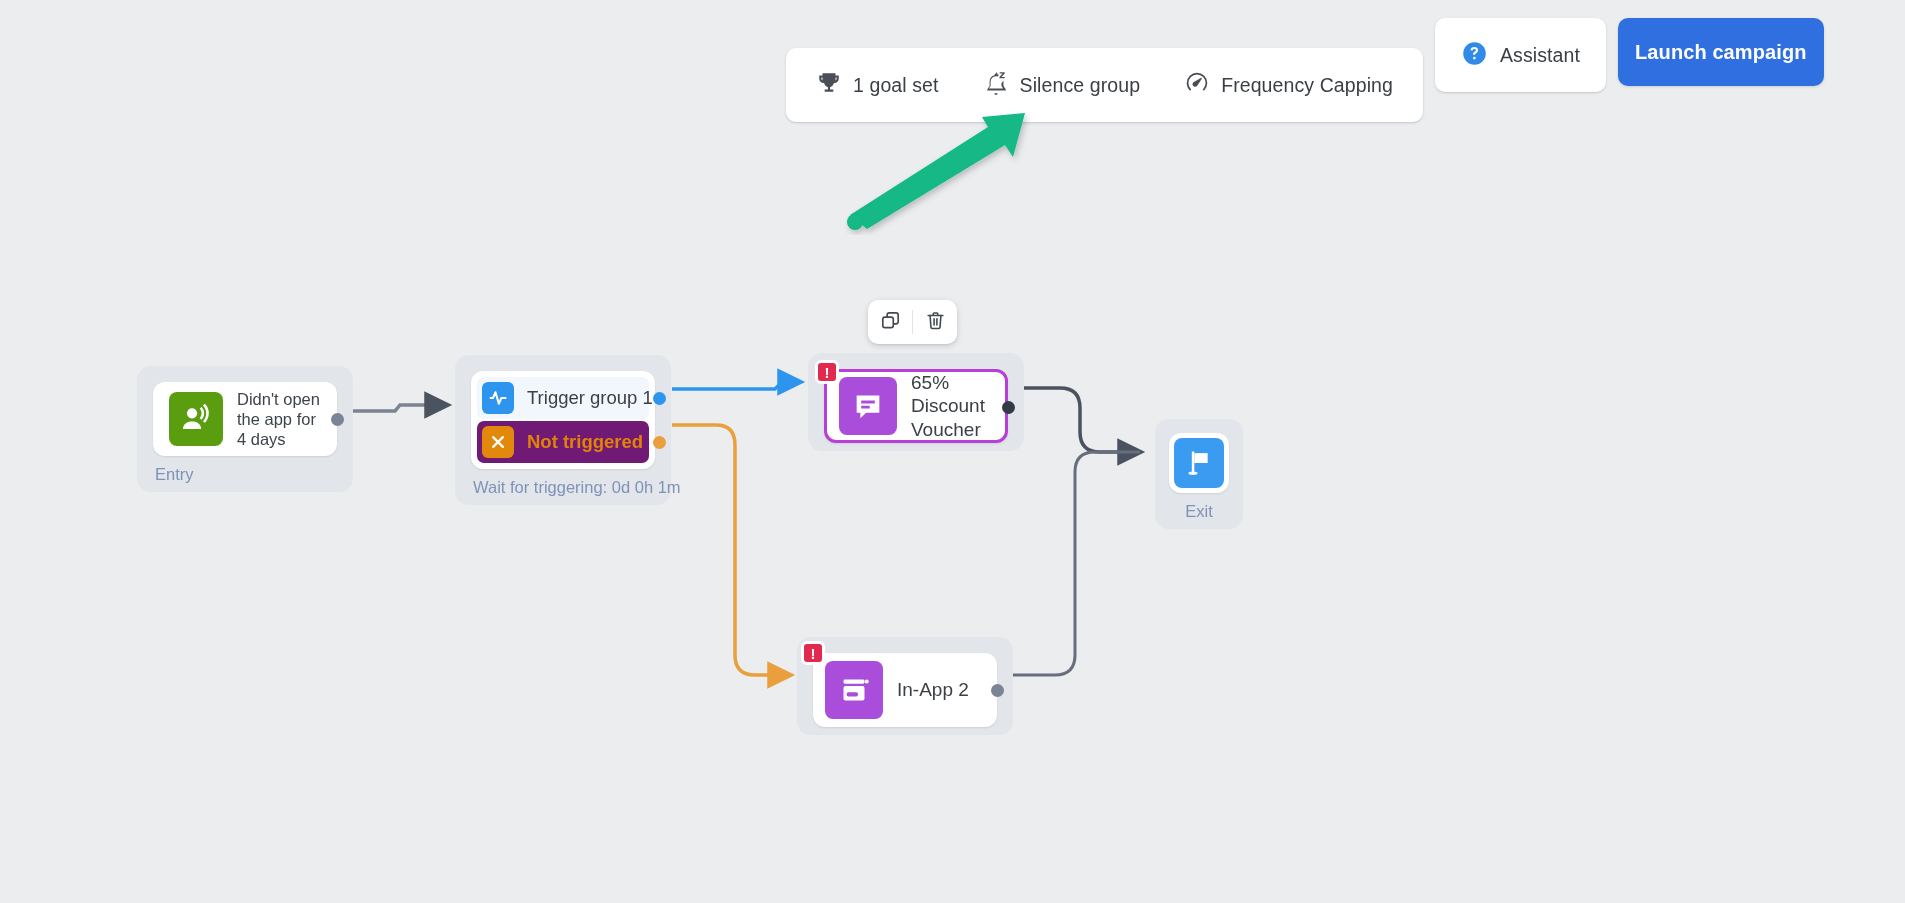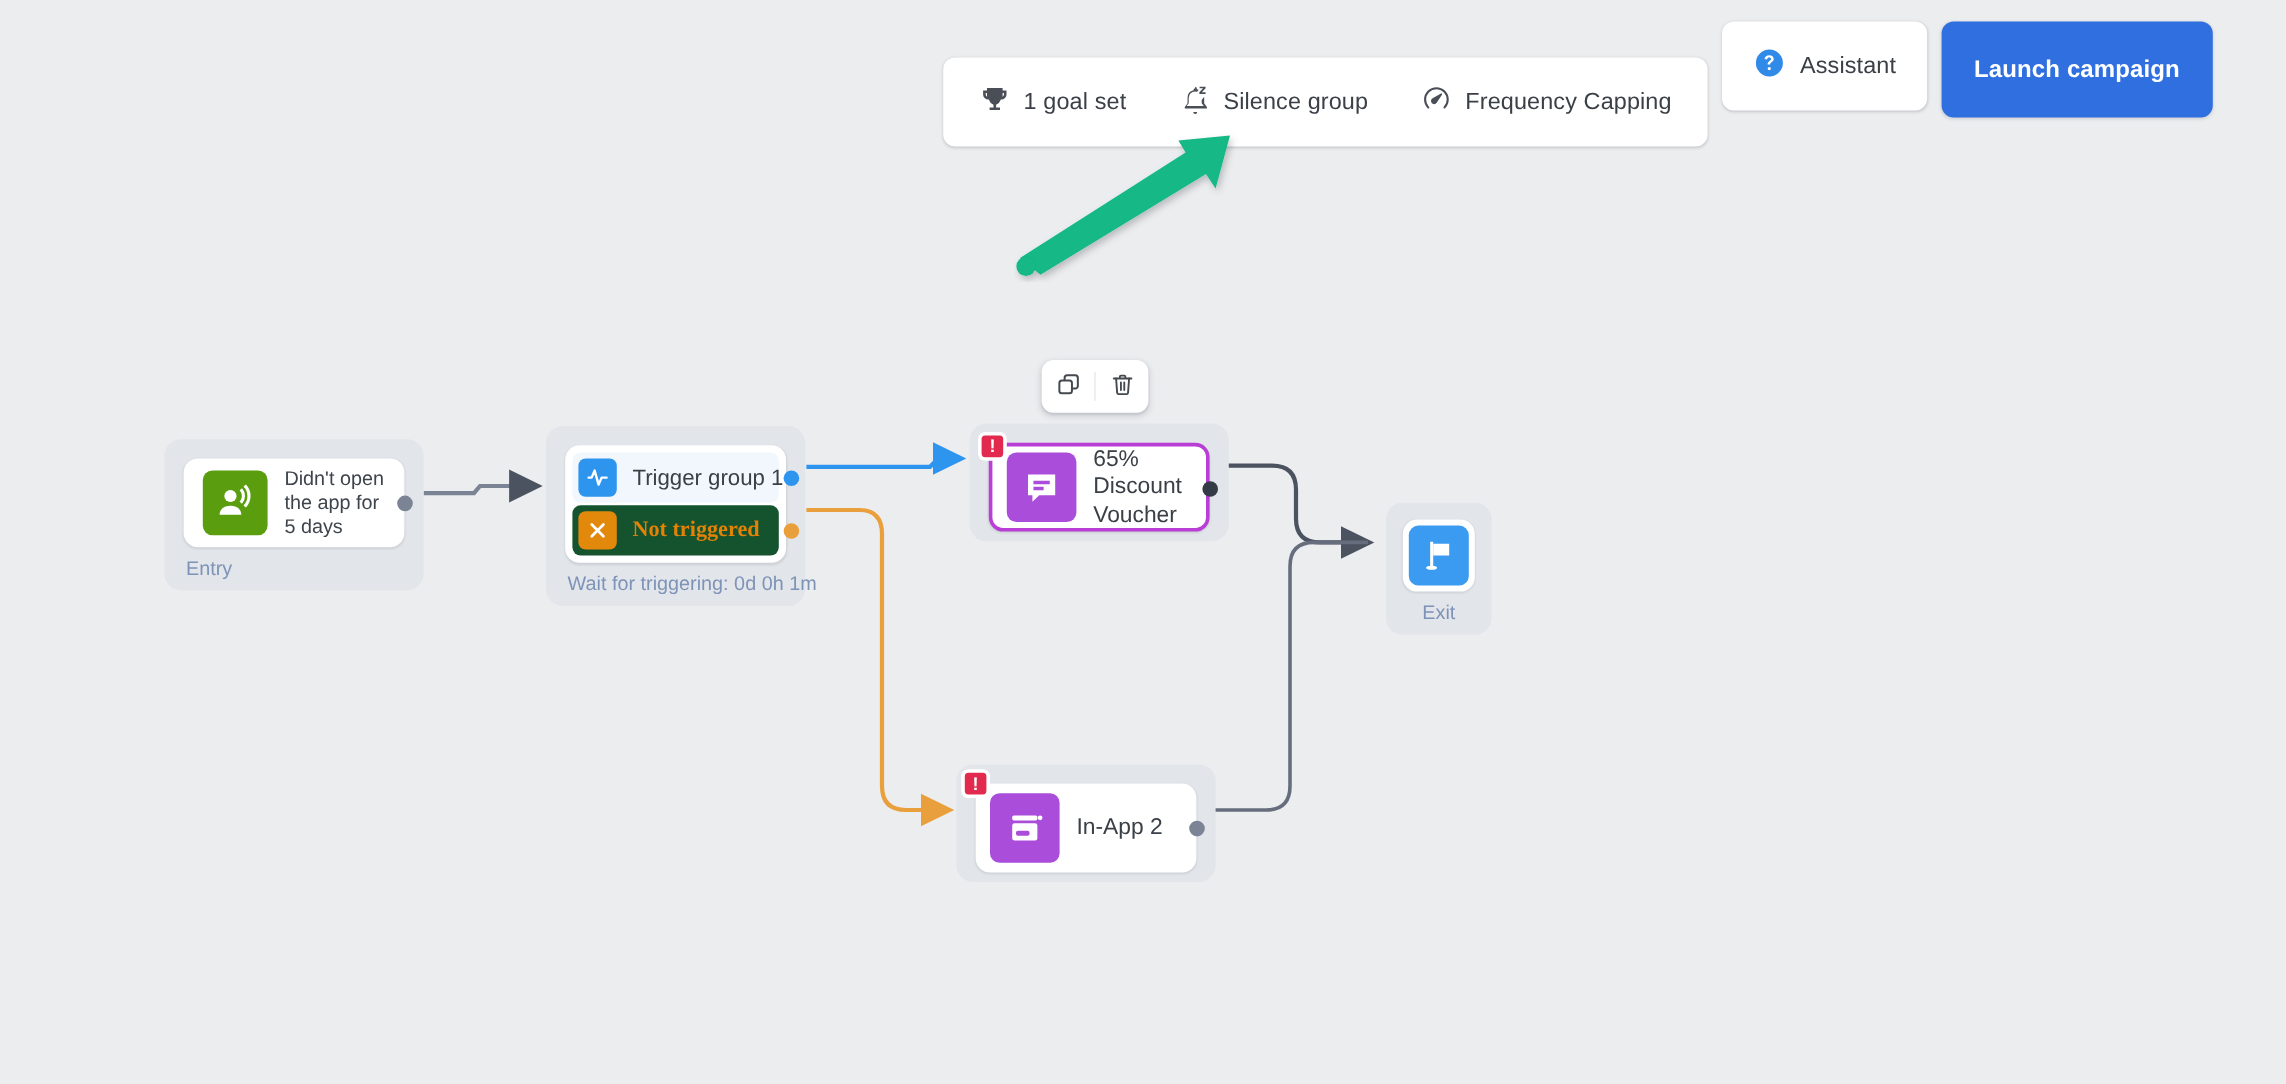--- a/index.html
+++ b/index.html
@@ -33,22 +33,22 @@
   .tb-item:last-child  { padding-right: 0; }
   .tb-label {
     font-size: 19.5px; color: #3b4047; white-space: nowrap; letter-spacing: .1px;
   }
   .tb-assistant { padding: 0 26px; gap: 12px; cursor: pointer; }
   .btn-launch {
     background: #2f6fe0;
     color: #fff;
     border: none;
     border-radius: 10px;
-    height: 80px;
-    padding: 0 27px;
+    height: 68px;
+    padding: 0 17px;
     font-size: 20px;
     font-weight: bold;
     font-family: "Liberation Sans", sans-serif;
     cursor: pointer;
     box-shadow: 0 1px 3px rgba(16,24,40,.14);
     letter-spacing: .1px;
   }
   .ico { display: block; flex: none; }
 
   
@@ -98,21 +98,21 @@
   #trigger-wrap { left: 455px; top: 355px; width: 216px; }
   #trigger-card { flex-direction: column; align-items: stretch; padding: 6px; gap: 2px; }
   .trig-row {
     display: flex; align-items: center; gap: 13px;
     border-radius: 7px;
     padding: 5px 10px 5px 5px;
     position: relative;
     text-align: right;
   }
   .trig-row.blue   { background: #f2f7fd; }
-  .trig-row.orange { background: #14532d; font-family: Liberation Serif, serif; }
+  .trig-row.orange { background: #701a75; }
   .trig-ico { width: 32px; height: 32px; border-radius: 6px; display:flex; align-items:center; justify-content:center; flex:none; }
   .trig-ico.blue   { background: #2e95ef; }
   .trig-ico.orange { background: #e2890c; }
   .trig-label { font-size: 18.5px; color: #3b4047; white-space: nowrap; }
   .trig-label.orange { color: #e28206; font-weight: bold; }
 
   
   #voucher-wrap { left: 808px; top: 353px; width: 216px; }
   #voucher-card {
     border: 3px solid #b93ed6;
@@ -252,21 +252,21 @@
     <div class="node-wrap" id="entry-wrap">
       <div class="node-card" id="entry-card">
         <span class="node-icon" style="background:#5a9e10;width:54px;height:54px;">
           <svg width="34" height="34" viewBox="0 0 24 24" fill="#fff">
             <circle cx="9.2" cy="8" r="3.6"></circle>
             <path d="M2.8 19c0-3.3 2.9-5.2 6.4-5.2s6.4 1.9 6.4 5.2z"></path>
             <path d="M14.6 4.6a5 5 0 0 1 0 6.8l1.4 1.1a6.6 6.6 0 0 0 0-9z"></path>
             <path d="M16.9 2.4a8 8 0 0 1 0 11.2l1.4 1.1a9.6 9.6 0 0 0 0-13.4z"></path>
           </svg>
         </span>
-        <span class="node-title">Didn't open the app for 5 days</span>
+        <span class="node-title">Didn't open the app for 4 days</span>
         <span class="port grey" style="right:-7px; top:31px;"></span>
       </div>
       <div class="node-sub">Entry</div>
     </div>
 
     <div class="node-wrap" id="trigger-wrap">
       <div class="node-card" id="trigger-card">
         <div class="trig-row blue">
           <span class="trig-ico blue">
             <svg width="20" height="20" viewBox="0 0 24 24" fill="none" stroke="#fff" stroke-width="2.4" stroke-linecap="round" stroke-linejoin="round">

